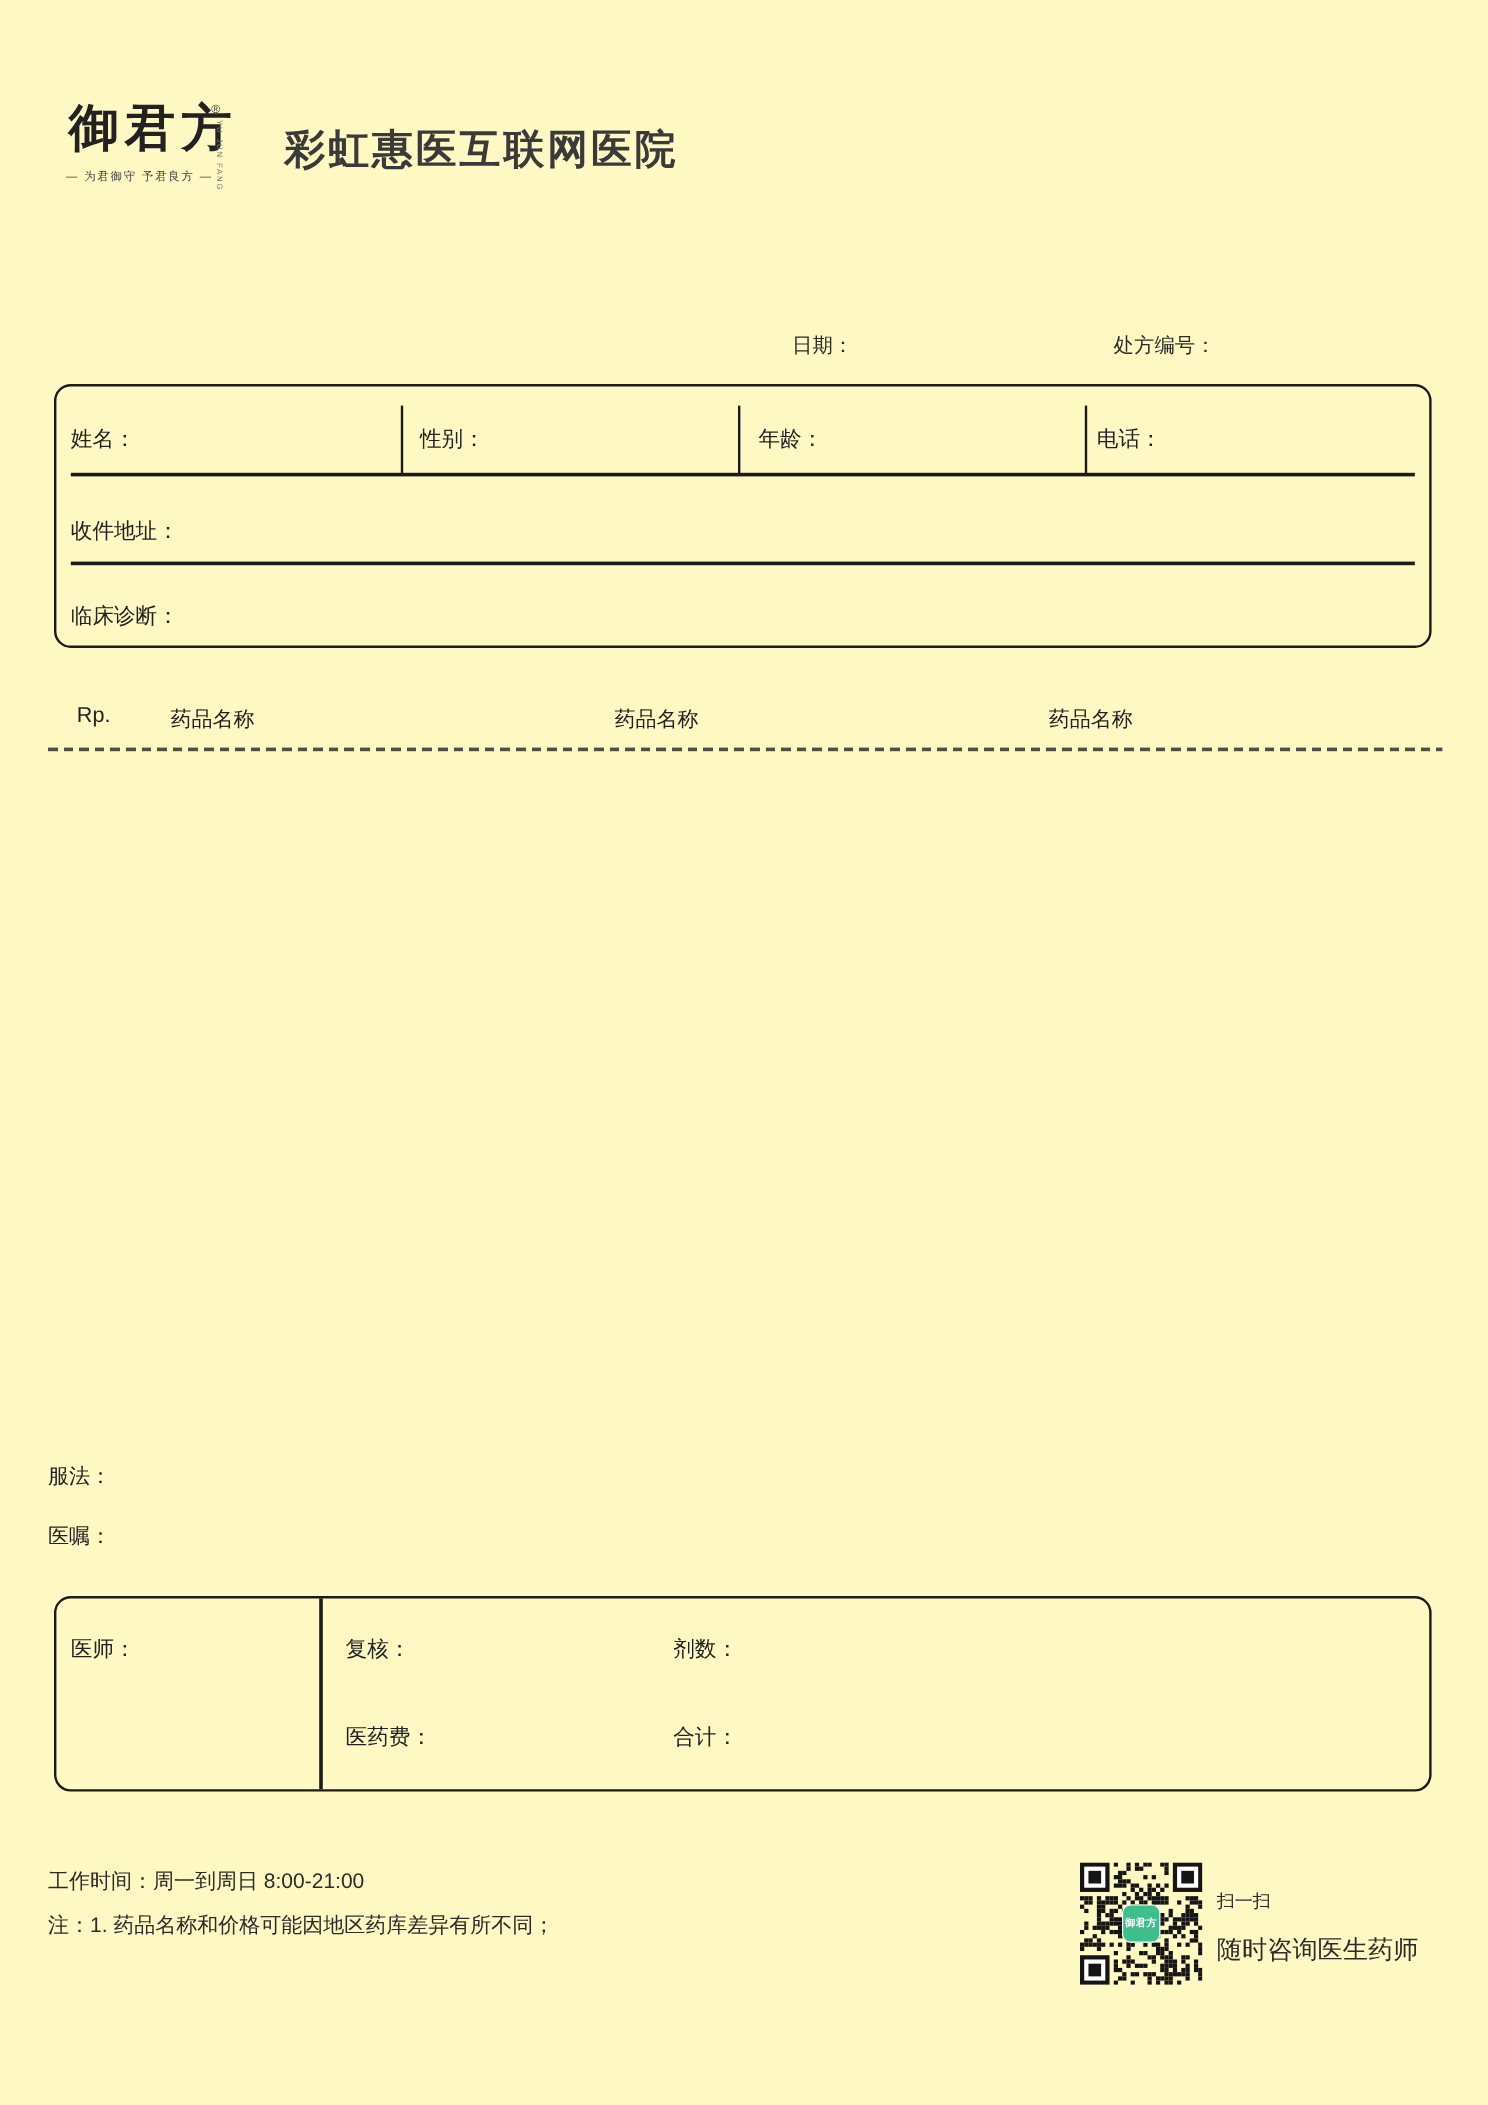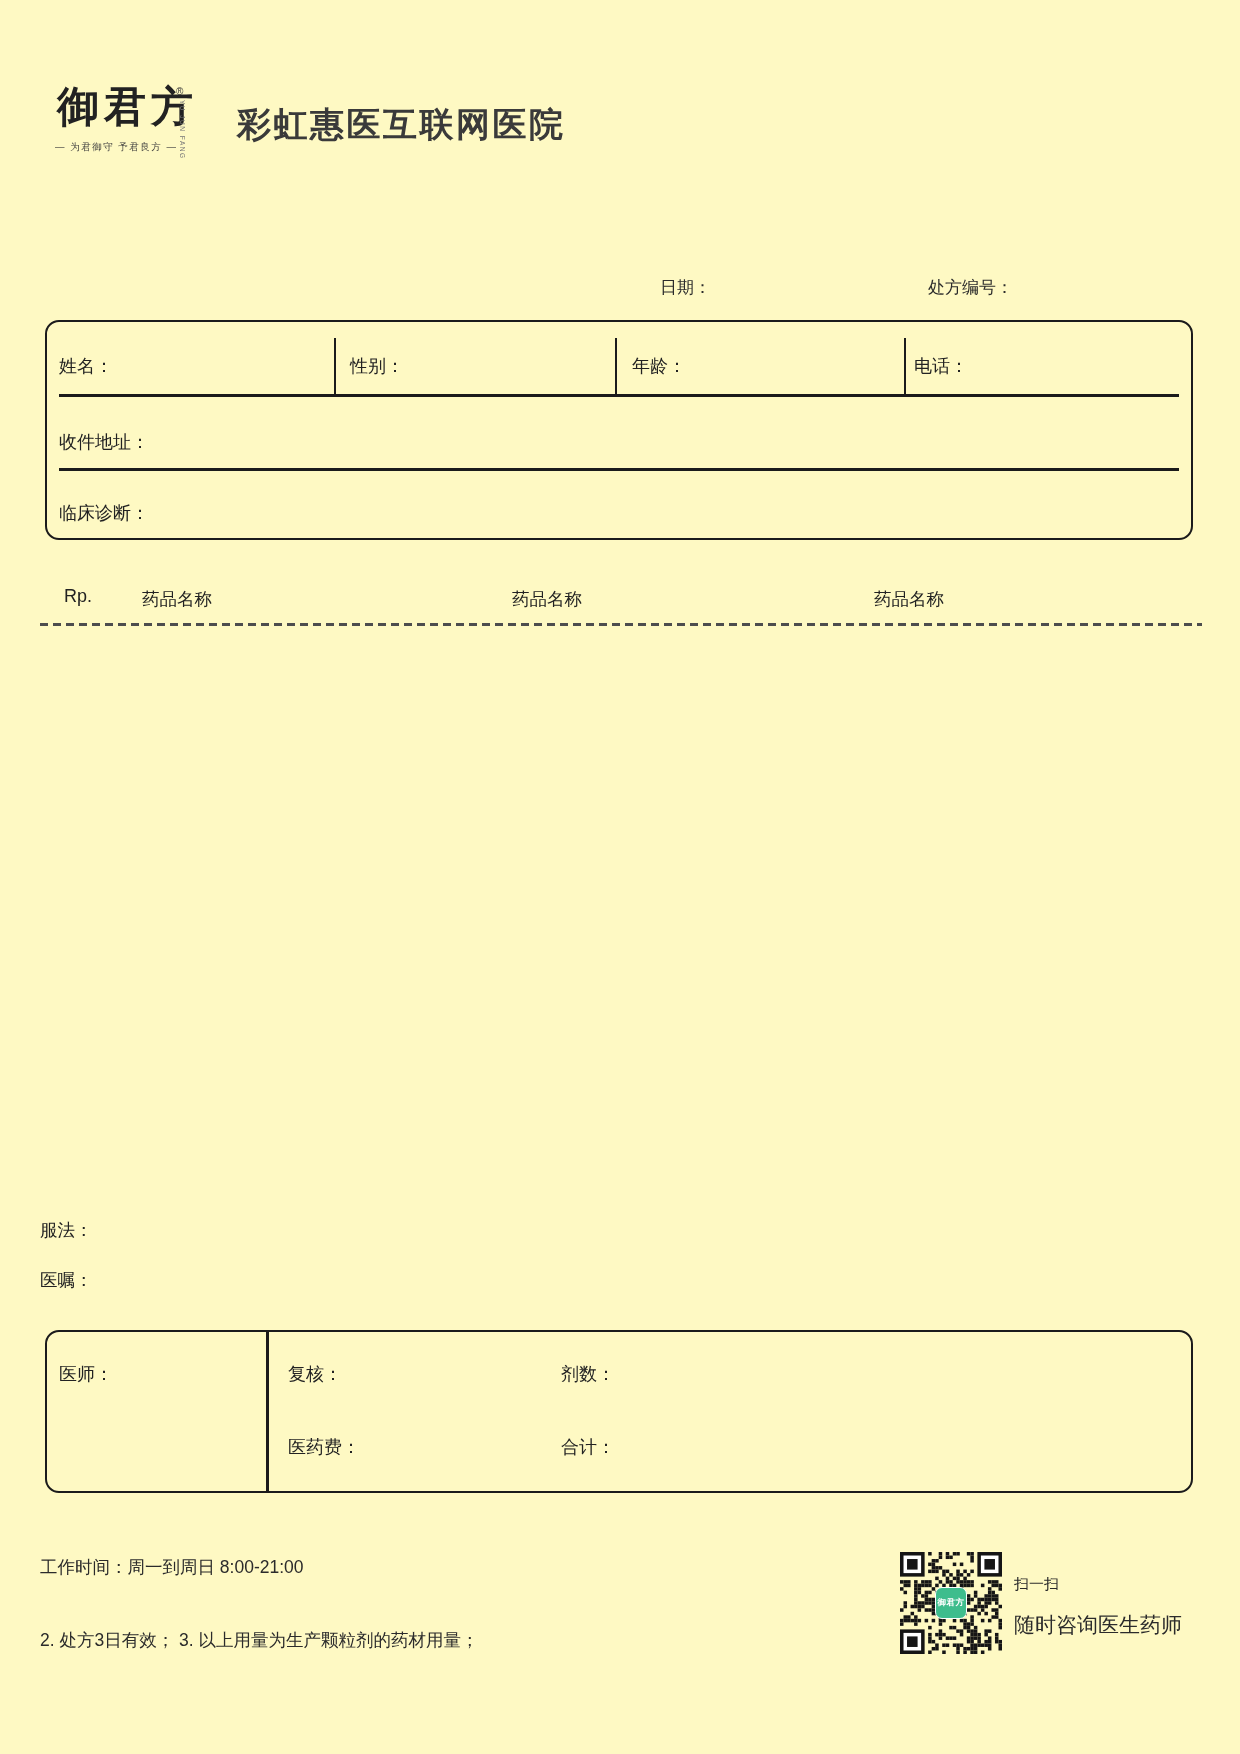--- a/index.html
+++ b/index.html
@@ -110,21 +110,21 @@
   <div class="abs signoff-box">
     <div class="sb-divider"></div>
     <div class="lbl sb-doctor">医师：</div>
     <div class="lbl sb-review">复核：</div>
     <div class="lbl sb-doses">剂数：</div>
     <div class="lbl sb-fee">医药费：</div>
     <div class="lbl sb-total">合计：</div>
   </div>
 
   <div class="abs work-hours">工作时间：周一到周日 8:00-21:00</div>
-  <div class="abs note-2">2. 处方3日有效； 3. 以上用量为生产颗粒剂的药材用量；</div>
+  <div class="abs note-1">注：1. 药品名称和价格可能因地区药库差异有所不同；</div>
 
   <div class="abs qr-wrap">
     <svg xmlns="http://www.w3.org/2000/svg" viewBox="0 0 101.5 101.5">
         <rect x="28.0" y="0.0" width="3.5" height="3.5" fill="#151515"></rect>
         <rect x="38.5" y="0.0" width="3.5" height="3.5" fill="#151515"></rect>
         <rect x="45.5" y="0.0" width="3.5" height="3.5" fill="#151515"></rect>
         <rect x="52.5" y="0.0" width="3.5" height="3.5" fill="#151515"></rect>
         <rect x="56.0" y="0.0" width="3.5" height="3.5" fill="#151515"></rect>
         <rect x="66.5" y="0.0" width="3.5" height="3.5" fill="#151515"></rect>
         <rect x="70.0" y="0.0" width="3.5" height="3.5" fill="#151515"></rect>

